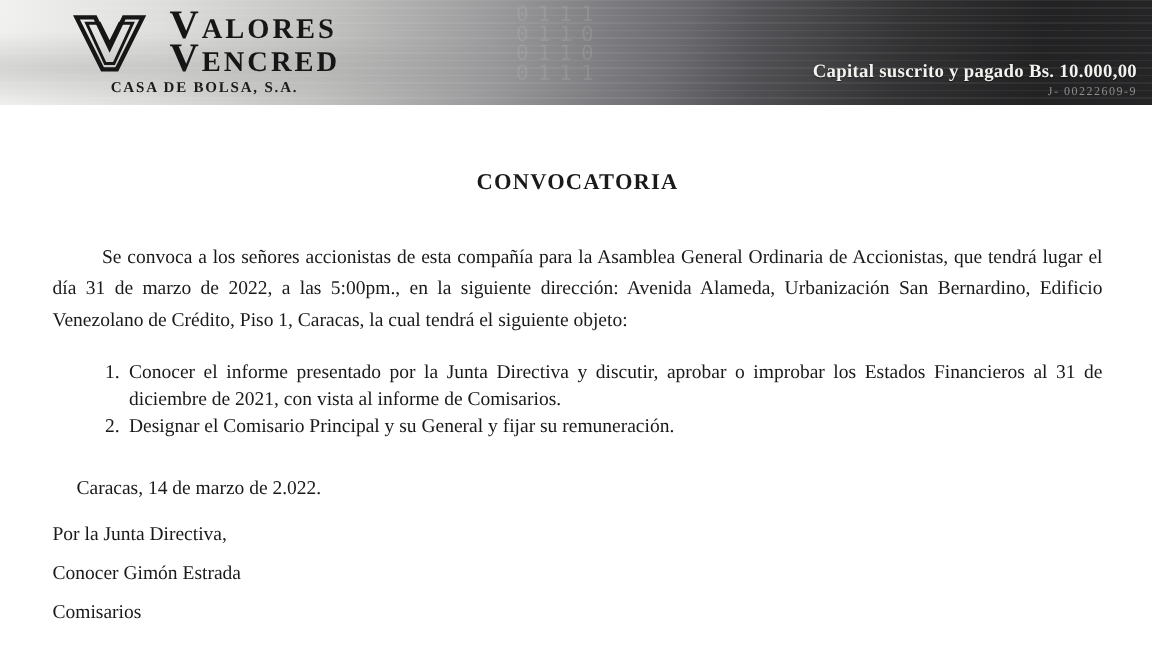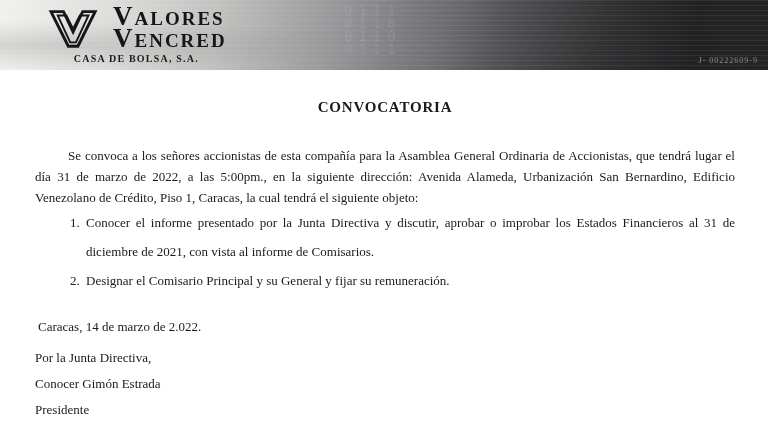--- a/index.html
+++ b/index.html
@@ -75,53 +75,53 @@
   }
   .capital-label {
     font-weight: 700;
     font-size: 12.5px;
     color: #f2f2ef;
     letter-spacing: 0.2px;
     text-shadow: 0 1px 1px rgba(0,0,0,0.55);
     white-space: nowrap;
   }
   .registry-number {
-    margin-top: 18px;
+    margin-top: 1px;
     font-size: 8px;
     letter-spacing: 1px;
     color: #8d8d8b;
     white-space: nowrap;
   }
 
   
   .doc { padding: 0 33px 0 35px; font-size: 13px; }
   .doc-title {
-    margin: 28px 0 0;
+    margin: 43px 0 0;
     text-align: center;
     font-size: 15px;
     font-weight: 700;
     letter-spacing: 0.8px;
     line-height: 19px;
   }
   .intro {
-    margin: 28px 0 0;
+    margin: 28px 0 16px;
     text-align: justify;
     text-indent: 33px;
     line-height: 21px;
   }
   .agenda {
     margin: 0;
     padding-left: 48px;
   }
   .agenda li {
     padding-left: 3px;
     text-align: justify;
-    line-height: 29px;
+    line-height: 18px;
   }
-  .dateline { margin: 21px 3px 0; line-height: 21px; }
+  .dateline { margin: 21px 16px 0; line-height: 21px; }
   .signature { margin-top: 8px; text-align: left; }
   .signature p { margin: 0; line-height: 26px; }
 </style>
 </head>
 <body>
 
 <div class="page">
 
   <header class="banner">
 
@@ -140,20 +140,21 @@
     </div>
 
     <div class="binary-texture">
       <div>0111</div>
       <div>0110</div>
       <div>0110</div>
       <div>0111</div>
     </div>
 
     <div class="capital-block">
+      <div class="capital-label">Capital suscrito y pagado Bs. 10.000,00</div>
       <div class="registry-number">J- 00222609-9</div>
     </div>
 
   </header>
 
   <main class="doc">
 
     <h1 class="doc-title">CONVOCATORIA</h1>
 
     <p class="intro">Se convoca a los señores accionistas de esta compañía para la Asamblea General Ordinaria de Accionistas, que tendrá lugar el día 31 de marzo de 2022, a las 5:00pm., en la siguiente dirección: Avenida Alameda, Urbanización San Bernardino, Edificio Venezolano de Crédito, Piso 1, Caracas, la cual tendrá el siguiente objeto:</p>
@@ -161,18 +162,18 @@
     <ol class="agenda">
       <li>Conocer el informe presentado por la Junta Directiva y discutir, aprobar o improbar los Estados Financieros al 31 de diciembre de 2021, con vista al informe de Comisarios.</li>
       <li>Designar el Comisario Principal y su General y fijar su remuneración.</li>
     </ol>
 
     <p class="dateline">Caracas, 14 de marzo de 2.022.</p>
 
     <div class="signature">
       <p>Por la Junta Directiva,</p>
       <p>Conocer Gimón Estrada</p>
-      <p>Presidente</p>
+      <p>Comisarios</p>
     </div>
 
   </main>
 
 </div>
 
 </body></html>

